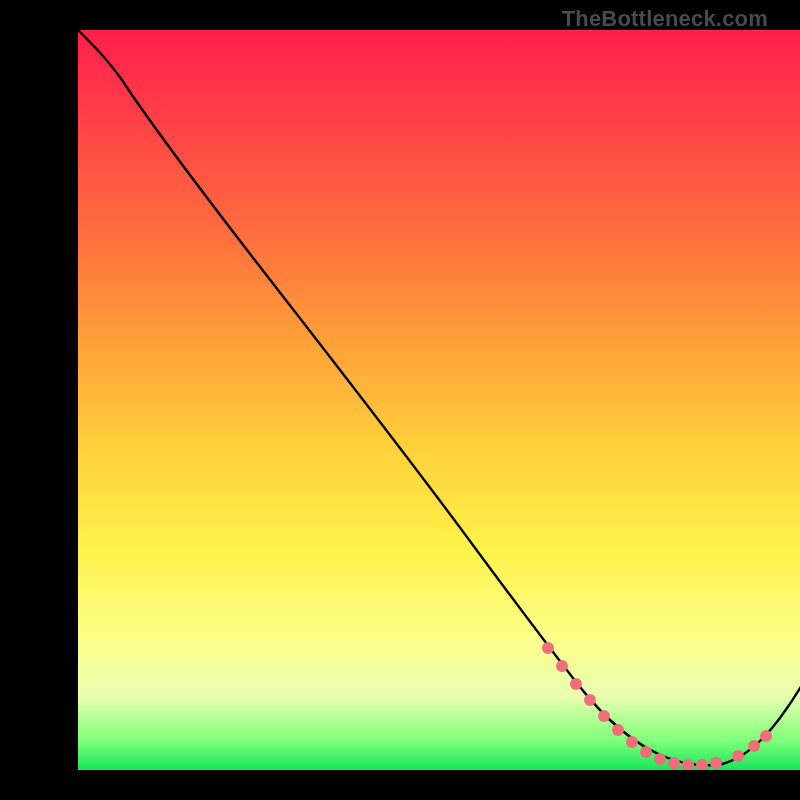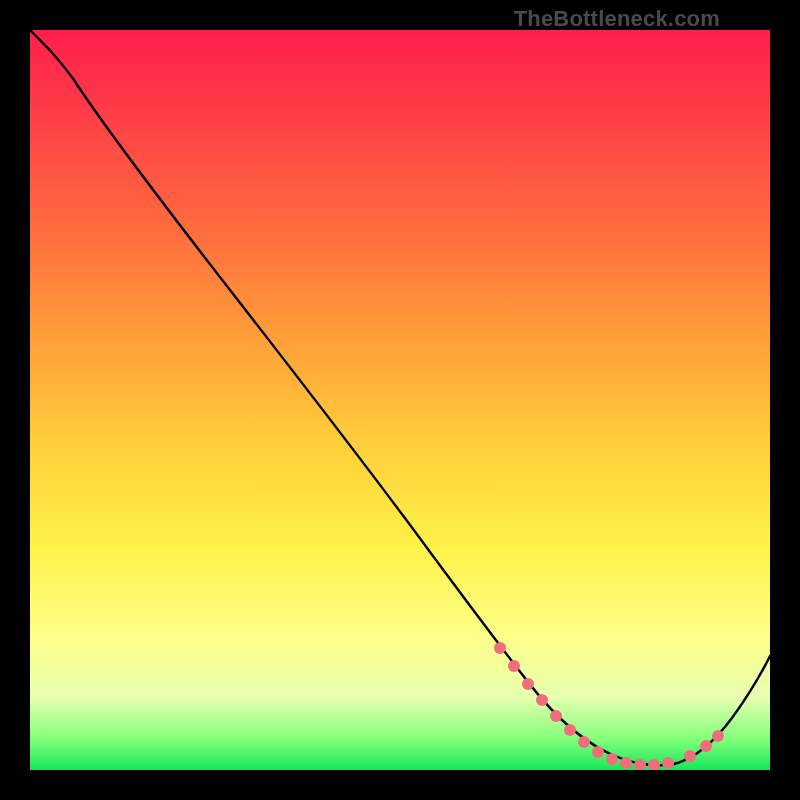--- a/index.html
+++ b/index.html
@@ -9,20 +9,21 @@
     width: 800px;
     height: 800px;
     overflow: hidden;
     font-family: Arial, Helvetica, sans-serif;
   }
   .stage {
     position: relative;
     width: 732px;
     height: 800px;
     background: #000;
+    margin-left: 48px;
   }
   .watermark {
     position: absolute;
     top: 6px;
     right: 12px;
     color: #4a4a4a;
     font-size: 22px;
     font-weight: 600;
     letter-spacing: 0.2px;
     user-select: none;

